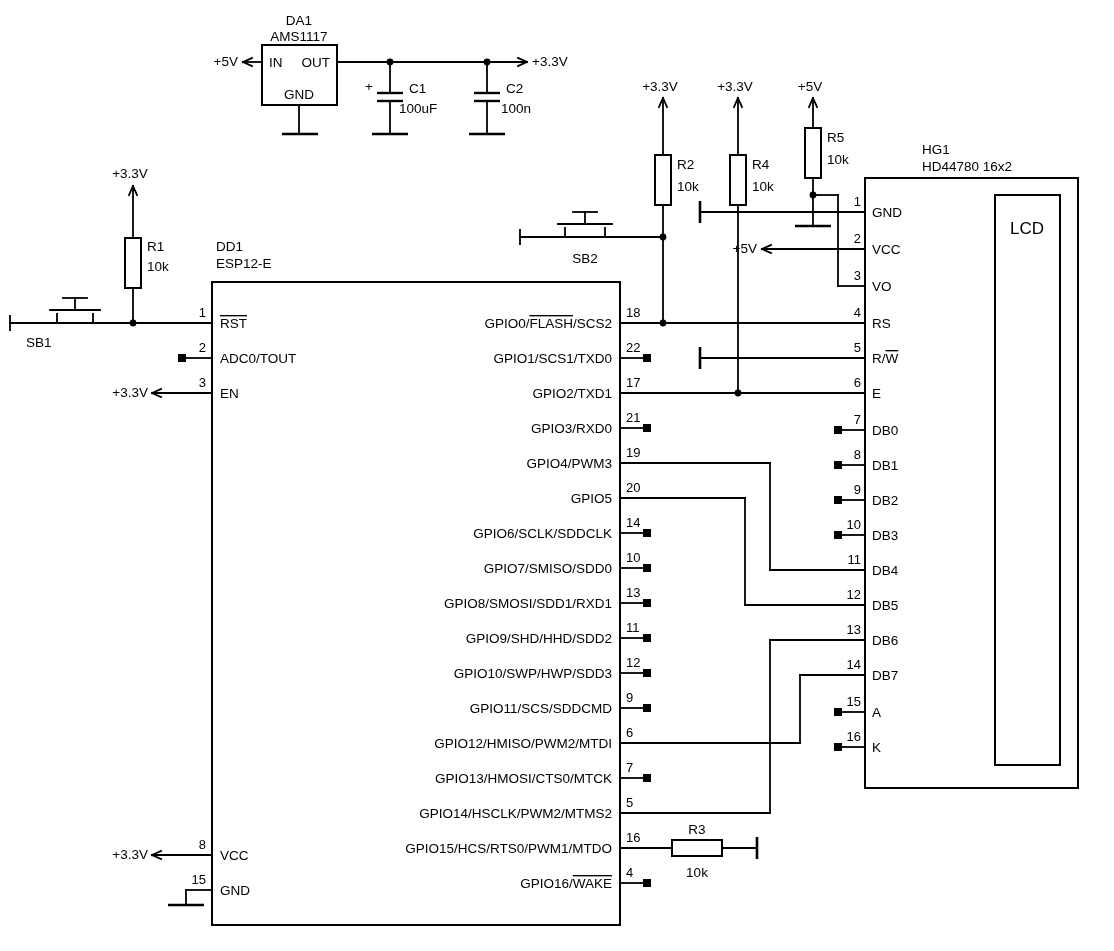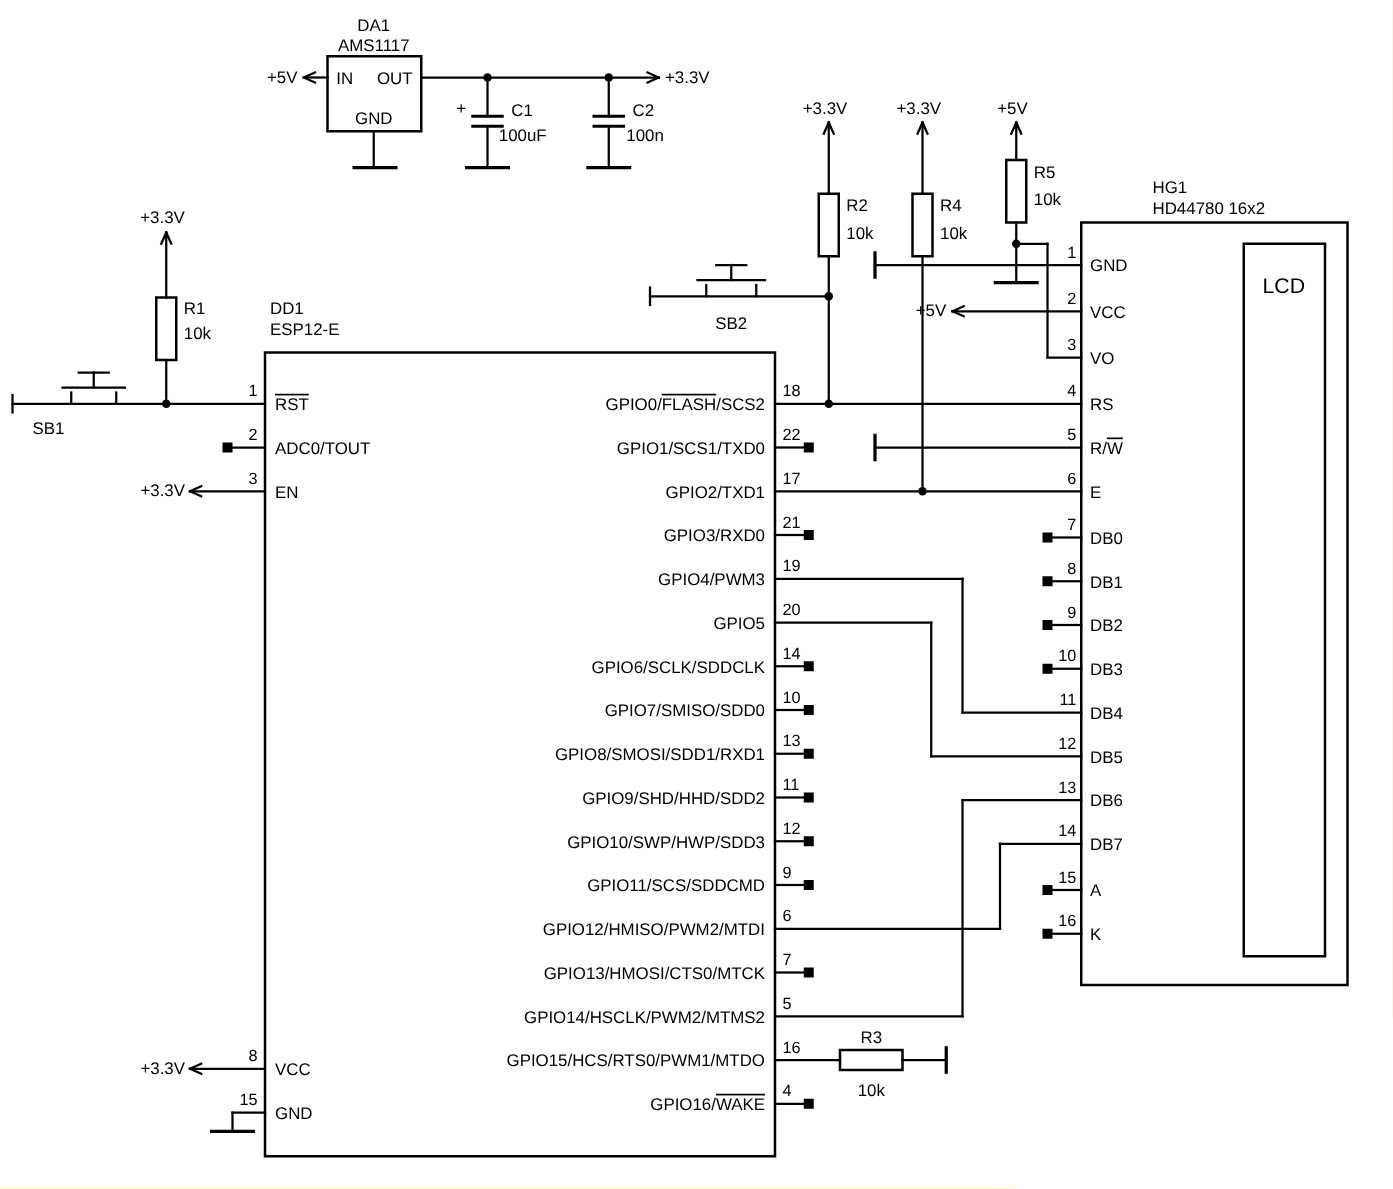--- a/index.html
+++ b/index.html
@@ -1,17 +1,17 @@
 <!DOCTYPE html>
 <html><head>
 <meta charset="utf-8">
 <title>Schematic</title>
 <style>
   html,body{margin:0;padding:0;background:#fff}
-  .page{width:1114px;height:951px;position:relative;background:#fde047;overflow:hidden}
+  .page{width:1114px;height:951px;position:relative;background:#4d7c0f;overflow:hidden}
   svg text{font-family:"Liberation Sans","DejaVu Sans",sans-serif;fill:#000}
   .w{stroke:#000;stroke-width:1.8;fill:none;stroke-linecap:square}
   .b{stroke:#000;stroke-width:2;fill:none}
   .p{stroke:#000;stroke-width:2.4;fill:none}
   .gb{stroke:#000;stroke-width:2.6;fill:none}
   .f{fill:#000;stroke:none}
   .t{font-size:13.5px}
   .n{font-size:13px}
   .big{font-size:17px}
   .e{text-anchor:end}

